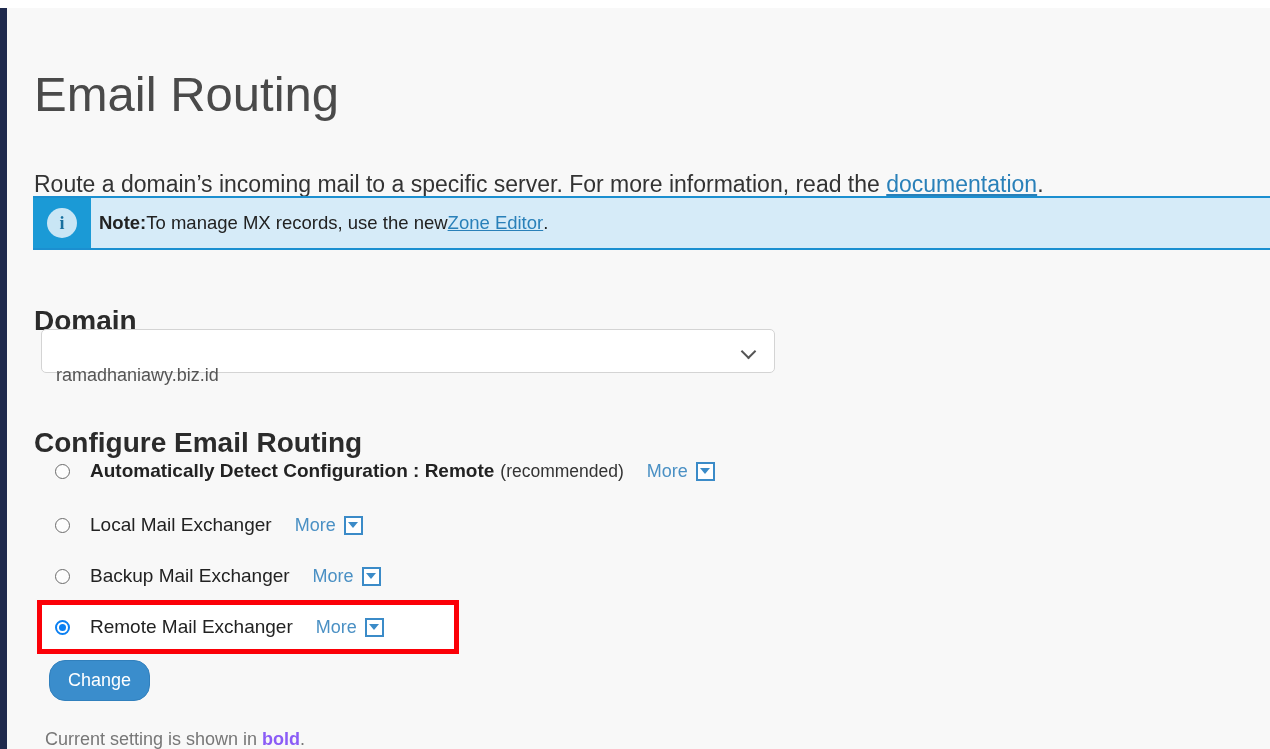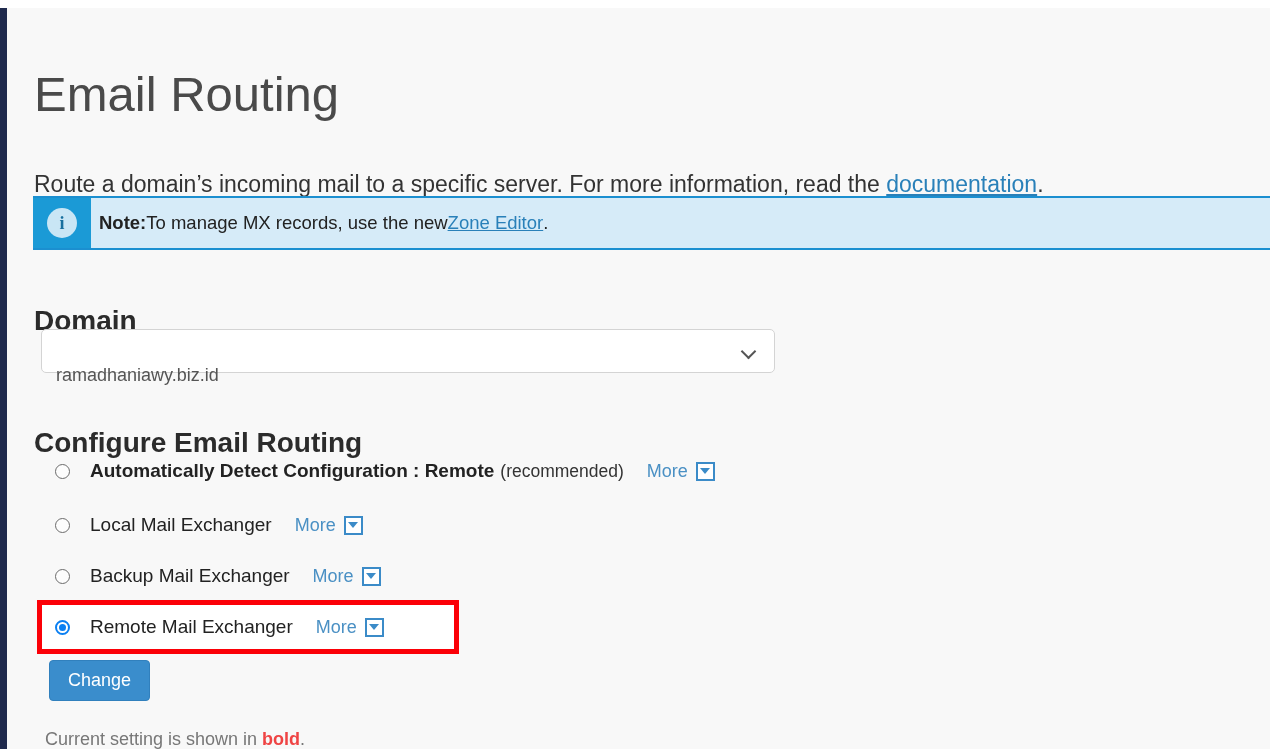--- a/index.html
+++ b/index.html
@@ -261,39 +261,39 @@
   }
   
   .change-btn {
     position: absolute;
     left: 42px;
     top: 652px;
     width: 101px;
     height: 41px;
     background: #3a8dcc;
     border: 1px solid #3180bd;
-    border-radius: 4px;
+    border-radius: 16px;
     color: #ffffff;
     font-size: 18px;
     font-family: "Liberation Sans", sans-serif;
     display: flex;
     align-items: center;
     justify-content: center;
     cursor: pointer;
     padding: 0;
   }
   .footnote {
     position: absolute;
     left: 38px;
     top: 703px;
     font-size: 18px;
     color: #777777;
     white-space: nowrap;
   }
-  .footnote b { color: #ef4444; font-weight: bold; }
+  .footnote b { color: #8b5cf6; font-weight: bold; }
 </style>
 </head>
 <body>
 
 <div class="app">
 
   <div class="top-strip"></div>
   <div class="nav-rail"></div>
 
   <div class="content">

